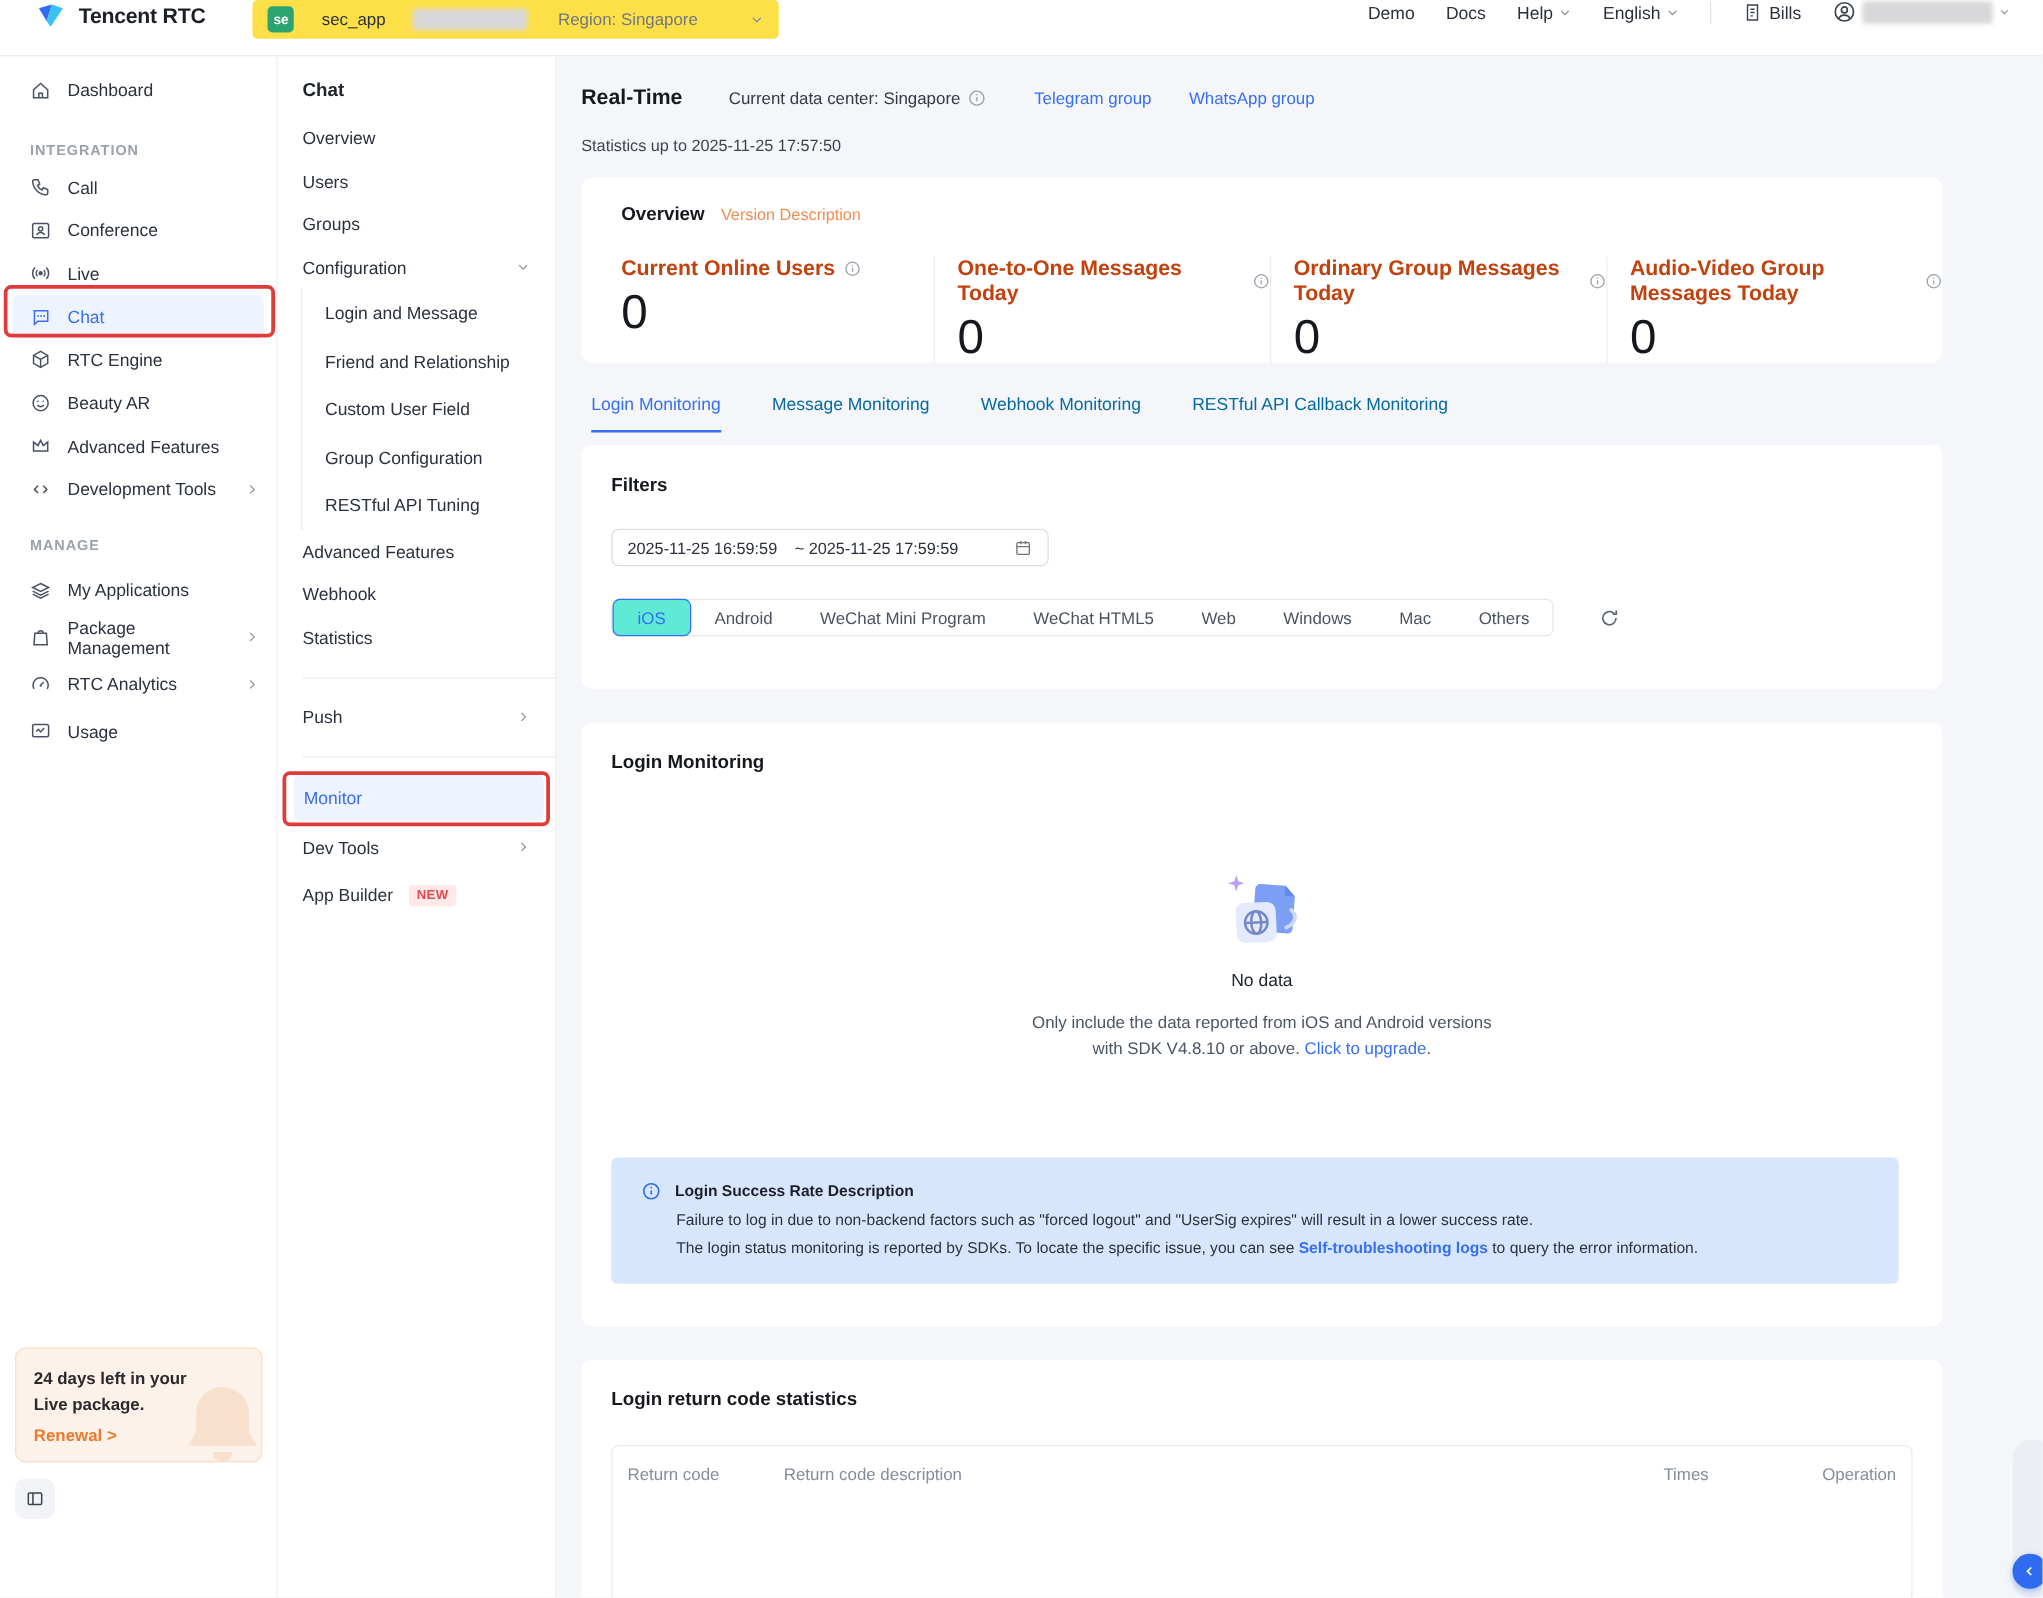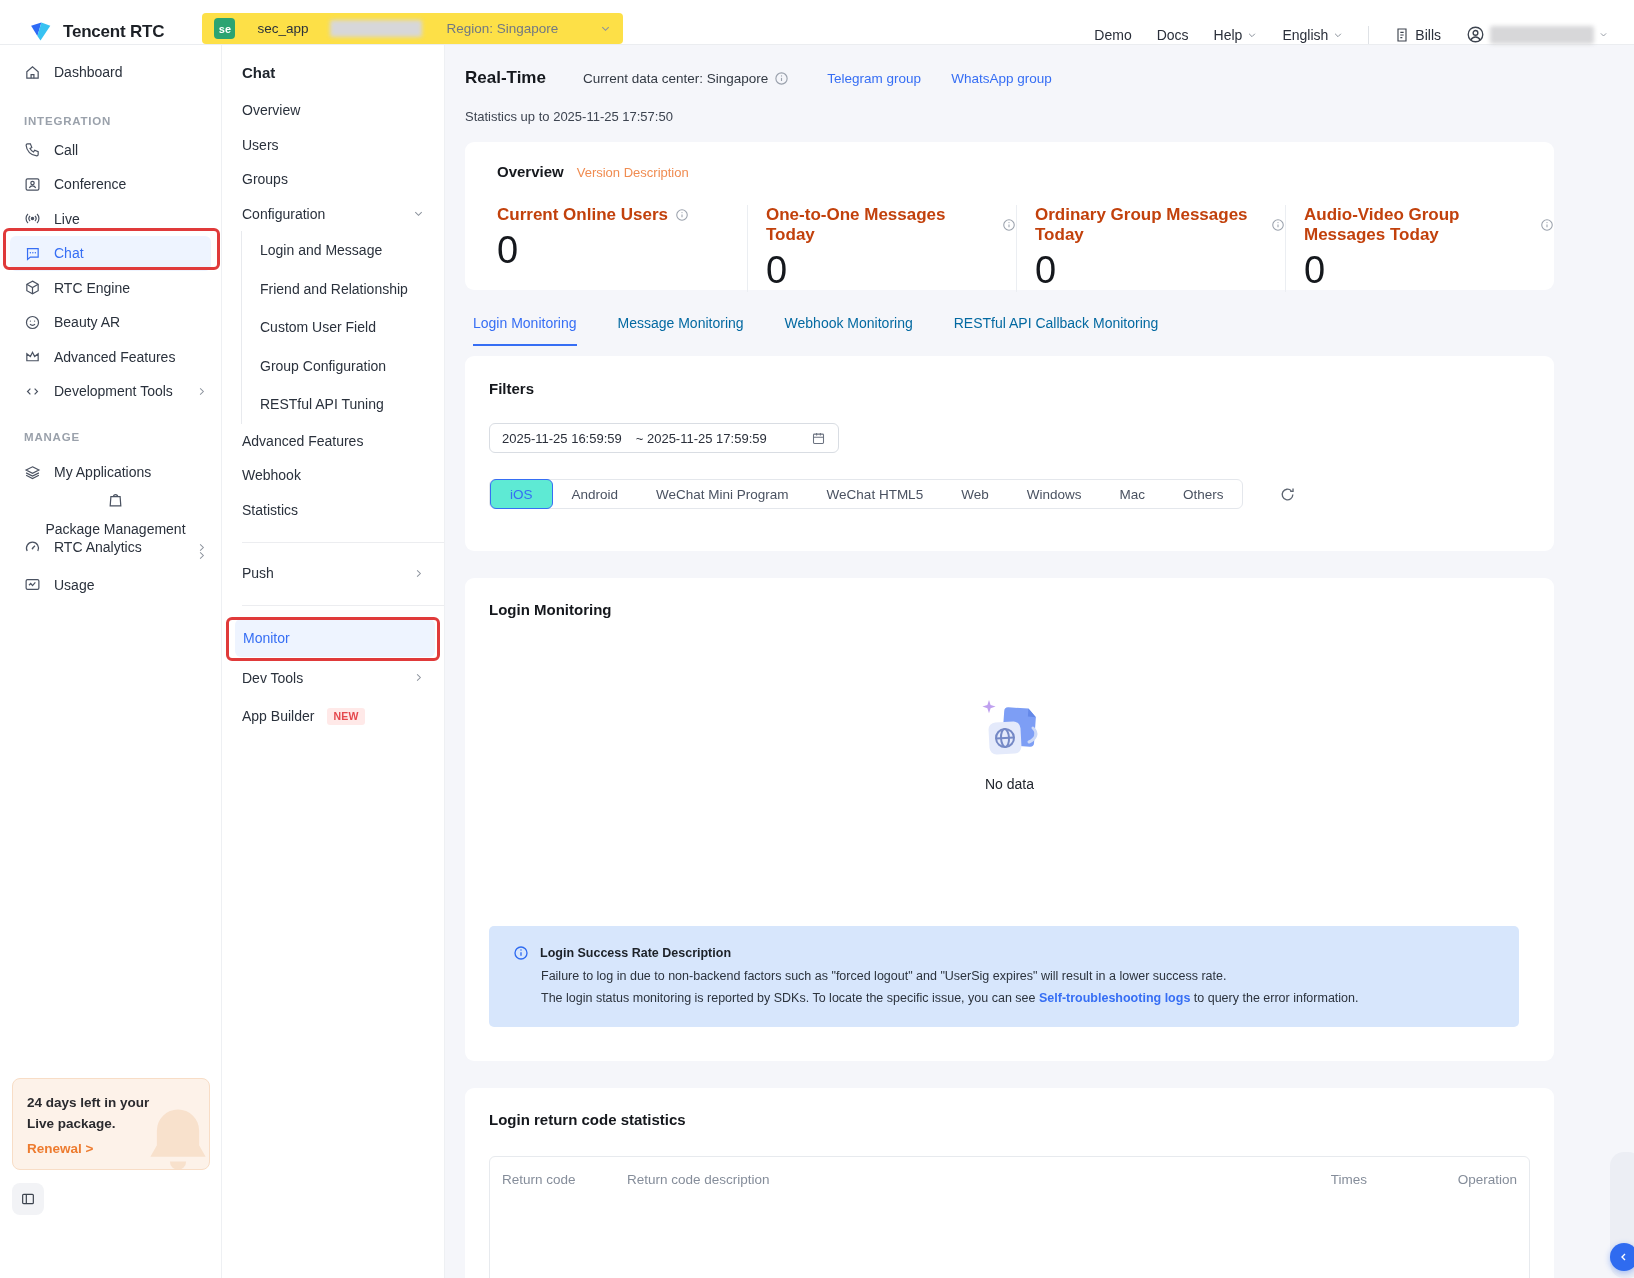--- a/index.html
+++ b/index.html
@@ -6,21 +6,21 @@
   html,body { width:1634px; height:1278px; overflow:hidden; }
   body {
     font-family: "Liberation Sans", sans-serif;
     background:#f5f6fa; color:#2a313c; position:relative;
     -webkit-font-smoothing:antialiased;
   }
   svg { display:block; }
 
   
   .topbar { position:absolute; top:0; left:0; width:1634px; height:45px;
-    background:#fff; border-bottom:1px solid #ebedf0; display:flex; align-items:flex-end;
+    background:#fff; border-bottom:1px solid #ebedf0; display:flex; align-items:flex-start;
     padding:0 26px 0 28px; z-index:20; }
   .brand { display:flex; align-items:center; gap:10px; }
   .brand-name { font-size:17px; font-weight:800; color:#1c2026; letter-spacing:-.2px; }
   .app-pill { margin-left:38px; height:31px; background:#fde047; border-radius:4px;
     display:flex; align-items:center; gap:22px; padding:0 12px; cursor:pointer; }
   .se-badge { width:21px; height:21px; border-radius:4px; background:#2ba471; color:#fff;
     font-size:11px; font-weight:700; display:flex; align-items:center; justify-content:center; }
   .app-name { font-size:13.5px; color:#2a313c; }
   .blur-block { background:#d7d7d9; border-radius:2px; filter:blur(2px); }
   .pill-region { font-size:13.5px; color:#717883; margin-left:2px; }
@@ -315,21 +315,21 @@
   <div class="s1-row" style="height:37.5px;">
     <span class="ico">
       <svg width="17" height="17" viewBox="0 0 24 24" fill="none" stroke="currentColor" stroke-width="1.7">
           <path d="M12 4 21 8.5 12 13 3 8.5z"></path>
           <path d="M21 12.5 12 17l-9-4.5"></path>
           <path d="M21 16 12 20.5 3 16"></path>
         </svg>
     </span>
     <span>My Applications</span>
   </div>
-  <div class="s1-row" style="height:37.5px;flex-direction:column;">
+  <div class="s1-row" style="height:37.5px;">
     <span class="ico">
       <svg width="17" height="17" viewBox="0 0 24 24" fill="none" stroke="currentColor" stroke-width="1.7">
           <path d="M5.5 8h13l1 13h-15z"></path>
           <path d="M9 8a3 3 0 0 1 6 0"></path>
         </svg>
     </span>
     <span>Package Management</span>
     <span class="arrow">
       <svg width="11" height="11" viewBox="0 0 24 24" fill="none" stroke="currentColor" stroke-width="2.2">
           <path d="m9 5 7 7-7 7"></path>
@@ -566,20 +566,24 @@
           <path d="M56 32 a16 10 0 0 1 -4 14" stroke="#ccd9f7" stroke-width="3" fill="none" stroke-linecap="round"></path>
           <rect x="12" y="26" width="32" height="32" rx="7" fill="#e4eafb" transform="rotate(-3 28 42)"></rect>
           <g transform="rotate(-3 28 42)">
             <circle cx="28" cy="42" r="9" fill="none" stroke="#7589c6" stroke-width="2"></circle>
             <ellipse cx="28" cy="42" rx="4" ry="9" fill="none" stroke="#7589c6" stroke-width="2"></ellipse>
             <path d="M19 42 h18" stroke="#7589c6" stroke-width="2"></path>
           </g>
         </svg>
       </span>
       <div class="nodata-text">No data</div>
+      <div class="nodata-desc">
+        <span>Only include the data reported from iOS and Android versions</span><br>
+        <span>with SDK V4.8.10 or above. </span><span class="link">Click to upgrade</span><span>.</span>
+      </div>
     </div>
 
     <div class="notice">
       <div class="notice-head">
         <span>
           <svg width="16" height="16" viewBox="0 0 24 24" fill="none" stroke="#2f6bf0" stroke-width="2">
               <circle cx="12" cy="12" r="9"></circle>
               <path d="M12 11v5"></path>
               <circle cx="12" cy="7.6" r="1.1" fill="#2f6bf0" stroke="none"></circle>
             </svg>

